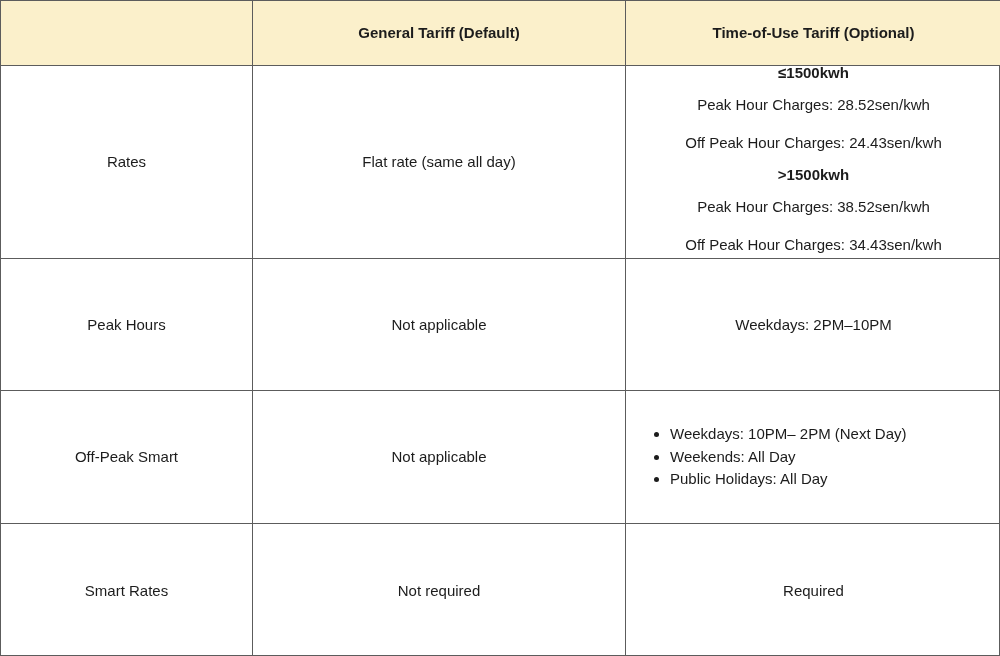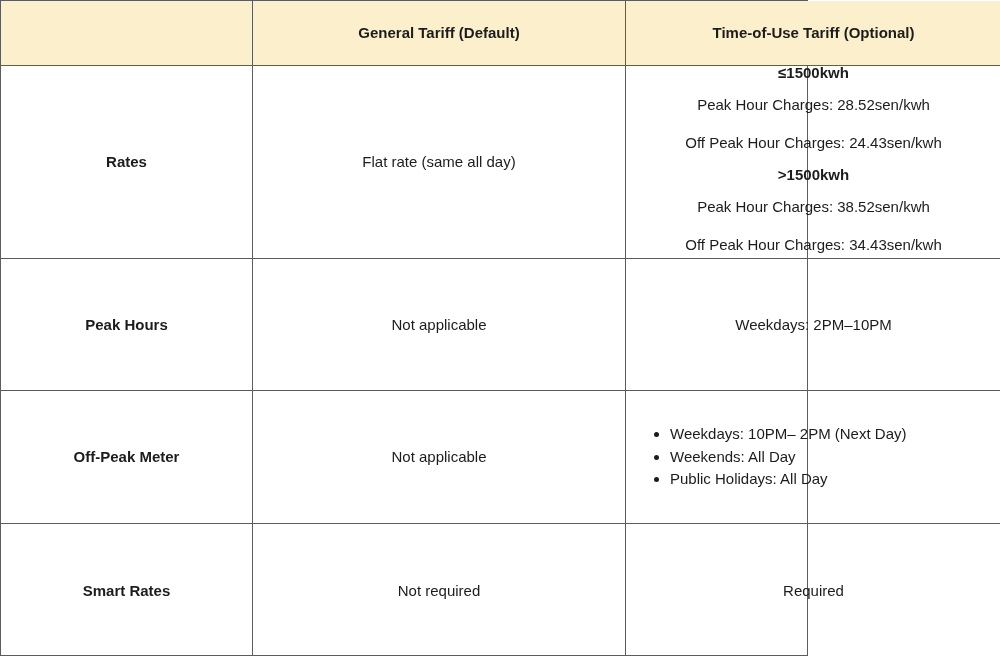--- a/index.html
+++ b/index.html
@@ -10,21 +10,21 @@
   body {
     width: 1000px;
     height: 656px;
     font-family: "Liberation Sans", "DejaVu Sans", sans-serif;
     color: #1c1c1c;
   }
   .tariff-table {
     display: grid;
     grid-template-columns: 252px 373px 375px;
     grid-template-rows: 65px 193px 132px 133px 133px;
-    width: 808px;
+    width: 1000px;
     height: 656px;
     box-sizing: border-box;
     border: 1px solid #5c5c5c;
   }
   .cell {
     box-sizing: border-box;
     border-right: 1px solid #5c5c5c;
     border-bottom: 1px solid #5c5c5c;
     display: flex;
     flex-direction: column;
@@ -36,21 +36,21 @@
     padding: 4px 10px;
     overflow: hidden;
   }
   .cell.last-col { border-right: none; }
   .cell.last-row { border-bottom: none; }
   .header-cell {
     background: #FBF0CB;
     font-weight: bold;
   }
   .label-cell {
-    font-weight: bold;
+    font-weight: normal;
   }
   .tier-heading {
     font-weight: bold;
     margin: 2px;
   }
   .tier-line { margin: 8px; }
   .tier-gap { height: 22px; }
   .bullet-cell {
     align-items: stretch;
     text-align: left;
@@ -82,21 +82,21 @@
     <div class="tier-gap"></div>
     <p class="tier-heading">&gt;1500kwh</p>
     <p class="tier-line">Peak Hour Charges: 38.52sen/kwh</p>
     <p class="tier-line">Off Peak Hour Charges: 34.43sen/kwh</p>
   </div>
 
   <div class="cell label-cell">Peak Hours</div>
   <div class="cell">Not applicable</div>
   <div class="cell last-col">Weekdays: 2PM–10PM</div>
 
-  <div class="cell label-cell">Off-Peak Meter</div>
+  <div class="cell label-cell">Off-Peak Smart</div>
   <div class="cell">Not applicable</div>
   <div class="cell last-col bullet-cell">
     <ul>
       <li>Weekdays: 10PM– 2PM (Next Day)</li>
       <li>Weekends: All Day</li>
       <li>Public Holidays: All Day</li>
     </ul>
   </div>
 
   <div class="cell label-cell last-row">Smart Rates</div>

